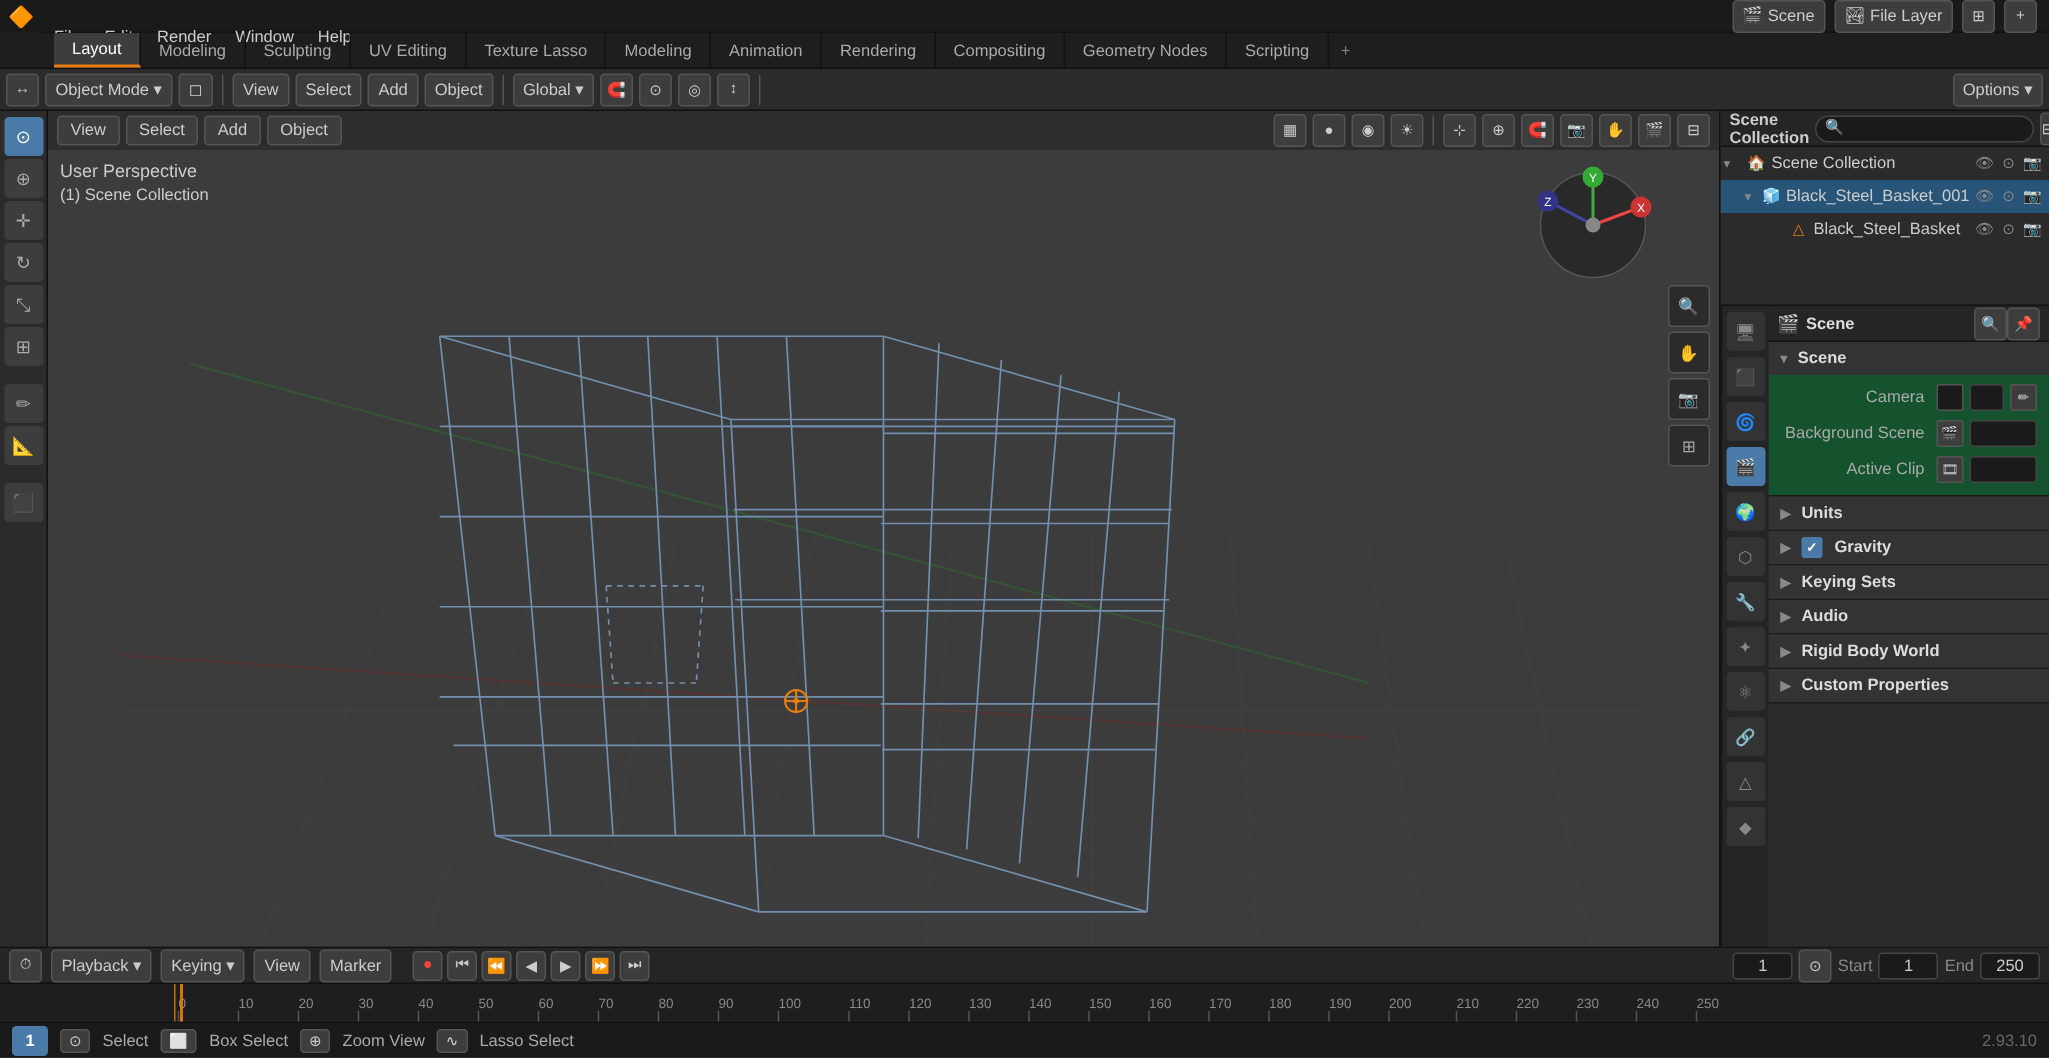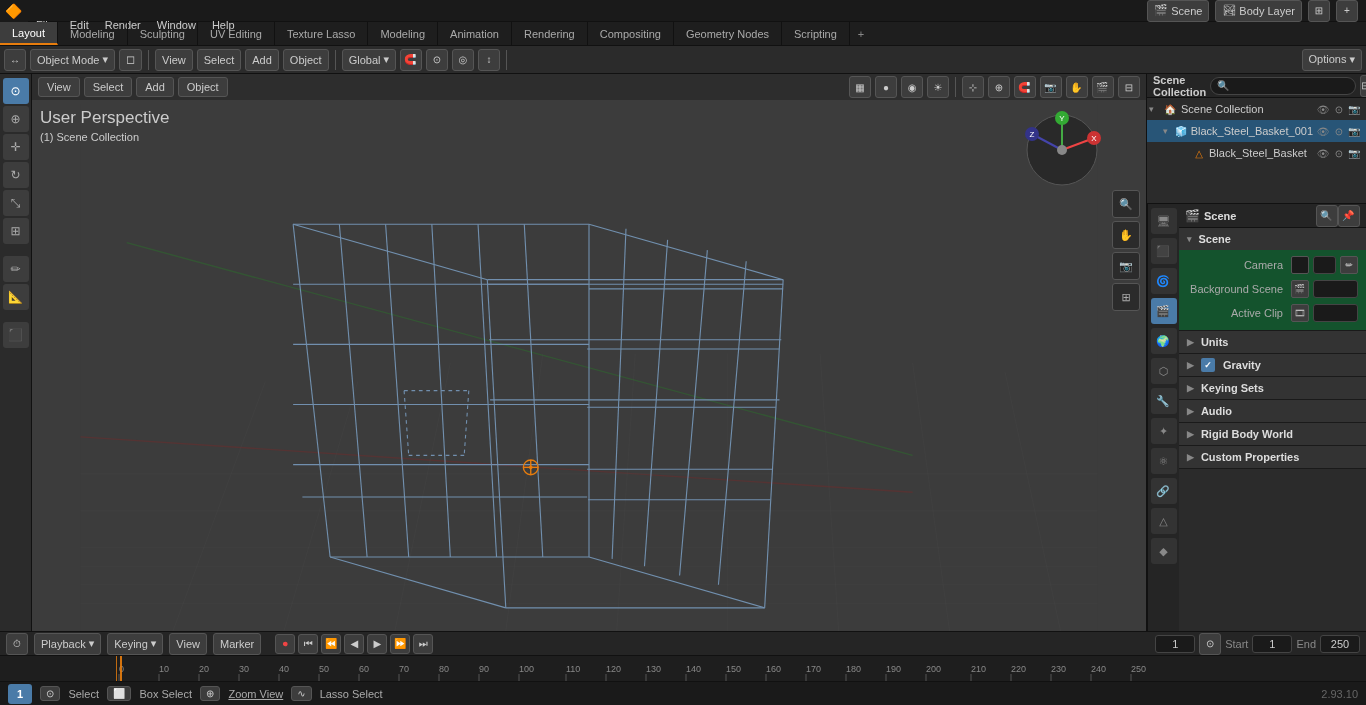--- a/index.html
+++ b/index.html
@@ -43,20 +43,21 @@
       margin-top: 28px;
     }
 
     
     #workspace-tabs {
       height: 24px;
       background: #1e1e1e;
       display: flex;
       align-items: center;
       border-bottom: 1px solid #111;
+      padding-left: 36px;
     }
     .workspace-tab {
       padding: 3px 12px;
       cursor: pointer;
       color: #aaa;
       height: 100%;
       display: flex;
       align-items: center;
       border-right: 1px solid #111;
     }
@@ -492,21 +493,21 @@
   <div class="menu-item">Window</div>
   <div class="menu-item">Help</div>
 
   <div style="margin-left:auto; display:flex; align-items:center; gap:6px; padding-right:8px;">
     <div class="toolbar-btn">
       <span>🎬</span>
       <span>Scene</span>
     </div>
     <div class="toolbar-btn">
       <span>🏞</span>
-      <span>Body Layer</span>
+      <span>File Layer</span>
     </div>
     <div class="toolbar-icon-btn">⊞</div>
     <div class="toolbar-icon-btn">+</div>
   </div>
 </div>
 
 <div id="workspace-tabs">
   <div class="workspace-tab active">Layout</div>
   <div class="workspace-tab">Modeling</div>
   <div class="workspace-tab">Sculpting</div>
@@ -584,21 +585,21 @@
         <div class="toolbar-icon-btn">⊕</div>
         <div class="toolbar-icon-btn">🧲</div>
         <div class="toolbar-icon-btn">📷</div>
         <div class="toolbar-icon-btn">✋</div>
         <div class="toolbar-icon-btn">🎬</div>
         <div class="toolbar-icon-btn">⊟</div>
       </div>
     </div>
 
     <div style="position:absolute; top:32px; left:8px; z-index:10; line-height:1.4;">
-      <div style="font-size:17px; color:#ccc;">User Perspective</div>
+      <div style="font-size:12px; color:#ccc;">User Perspective</div>
       <div style="font-size:11px; color:#ccc;">(1) Scene Collection</div>
     </div>
 
     <div id="nav-gizmo">
       <svg width="80" height="80" viewBox="0 0 80 80">
 
         <circle cx="40" cy="40" r="35" fill="rgba(0,0,0,0.3)" stroke="#555" stroke-width="1"></circle>
 
         <line x1="40" y1="40" x2="72" y2="28" stroke="#e44" stroke-width="2"></line>
         <circle cx="72" cy="28" r="7" fill="#c33"></circle>
@@ -959,19 +960,19 @@
 
   <div style="background:#4a7ba8; width:24px; height:20px; border-radius:3px; display:flex; align-items:center; justify-content:center; font-size:11px; color:#fff; font-weight:bold;">1</div>
 
   <div class="status-key">⊙</div>
   <span style="font-size:11px; color:#aaa;">Select</span>
 
   <div class="status-key">⬜</div>
   <span style="font-size:11px; color:#aaa;">Box Select</span>
 
   <div class="status-key">⊕</div>
-  <span style="font-size:11px; color:#aaa;text-decoration:underline;">Zoom View</span>
+  <span style="font-size:11px; color:#aaa;">Zoom View</span>
 
   <div class="status-key">∿</div>
   <span style="font-size:11px; color:#aaa;">Lasso Select</span>
 
   <span style="margin-left:auto; font-size:11px; color:#666;">2.93.10</span>
 </div>
 
 </body></html>

